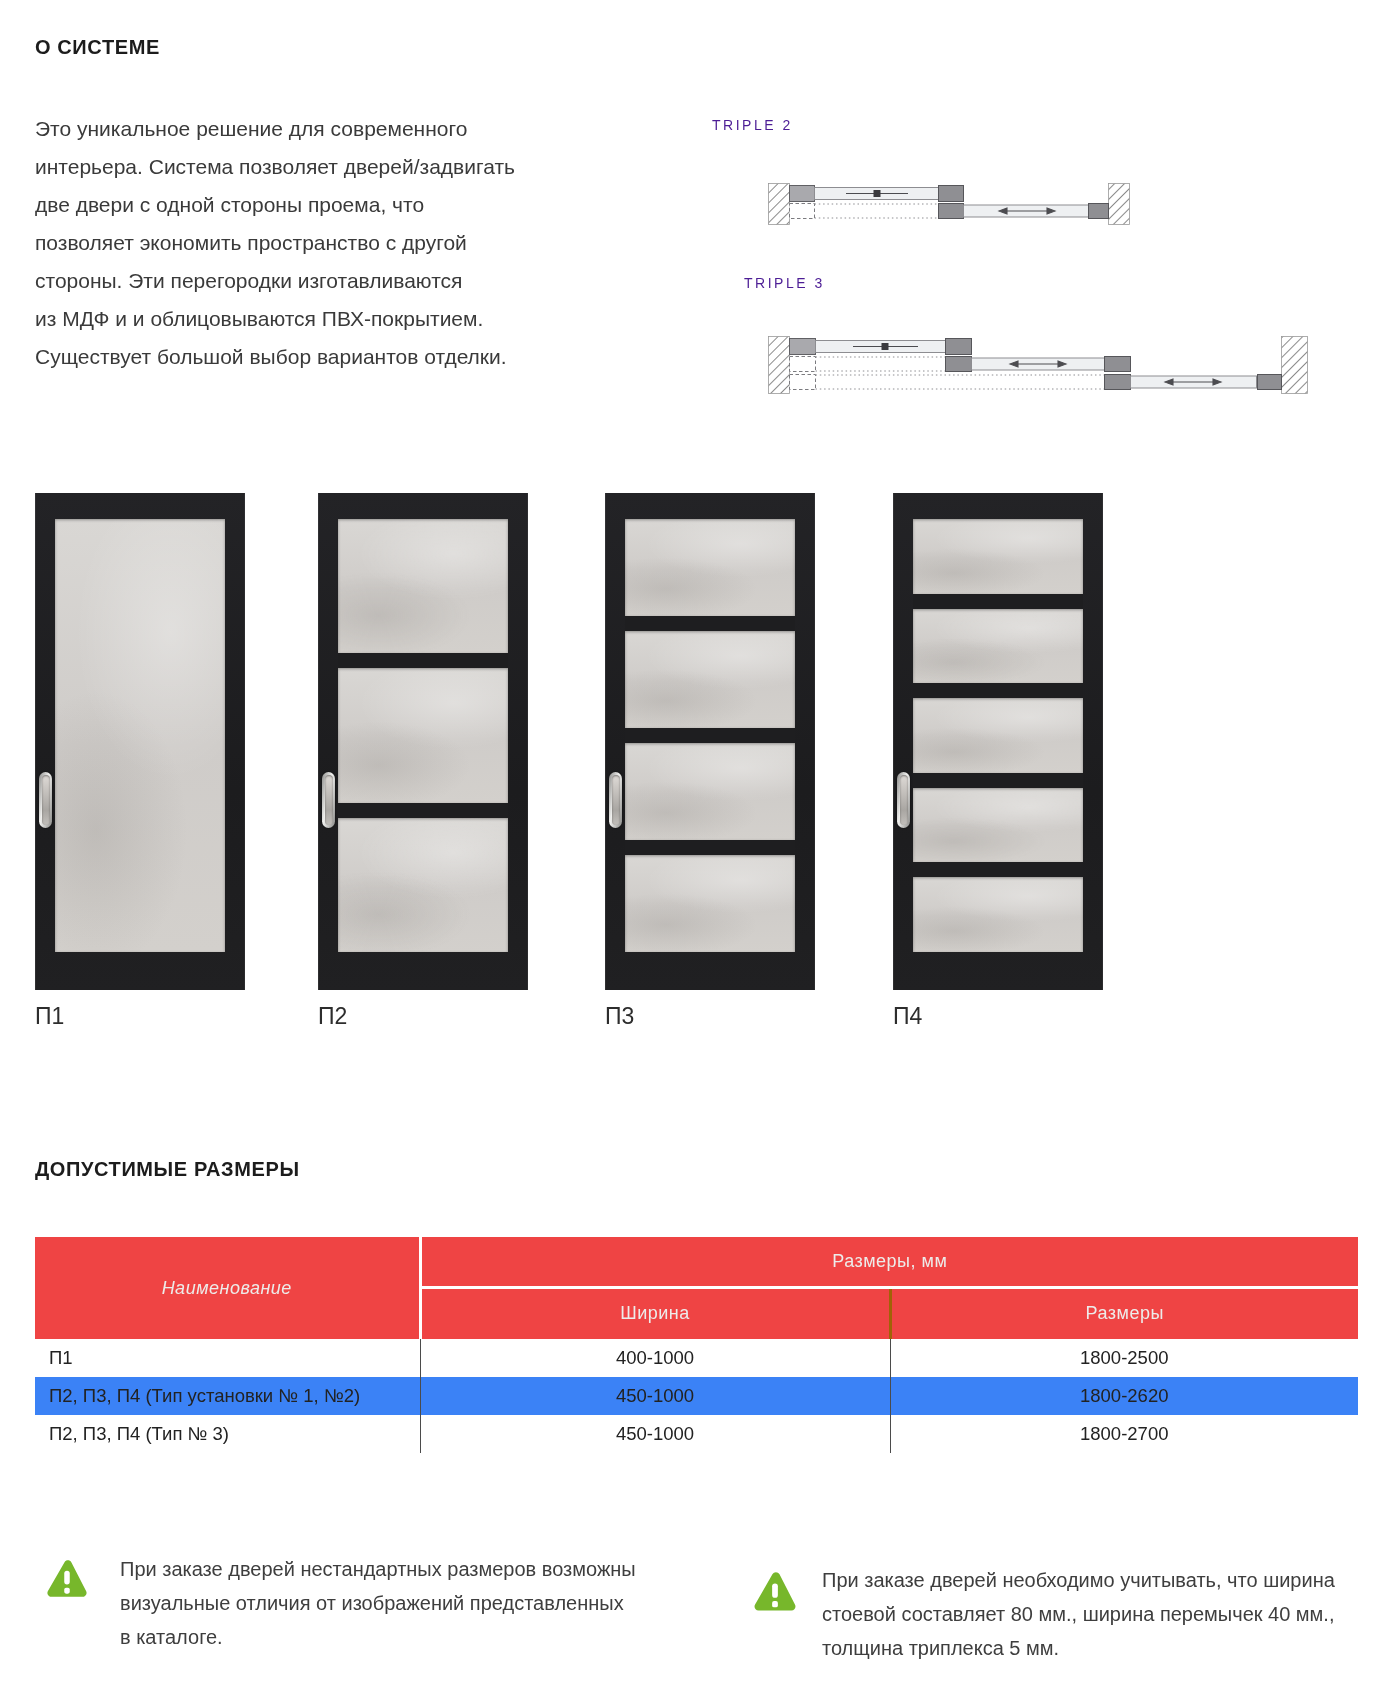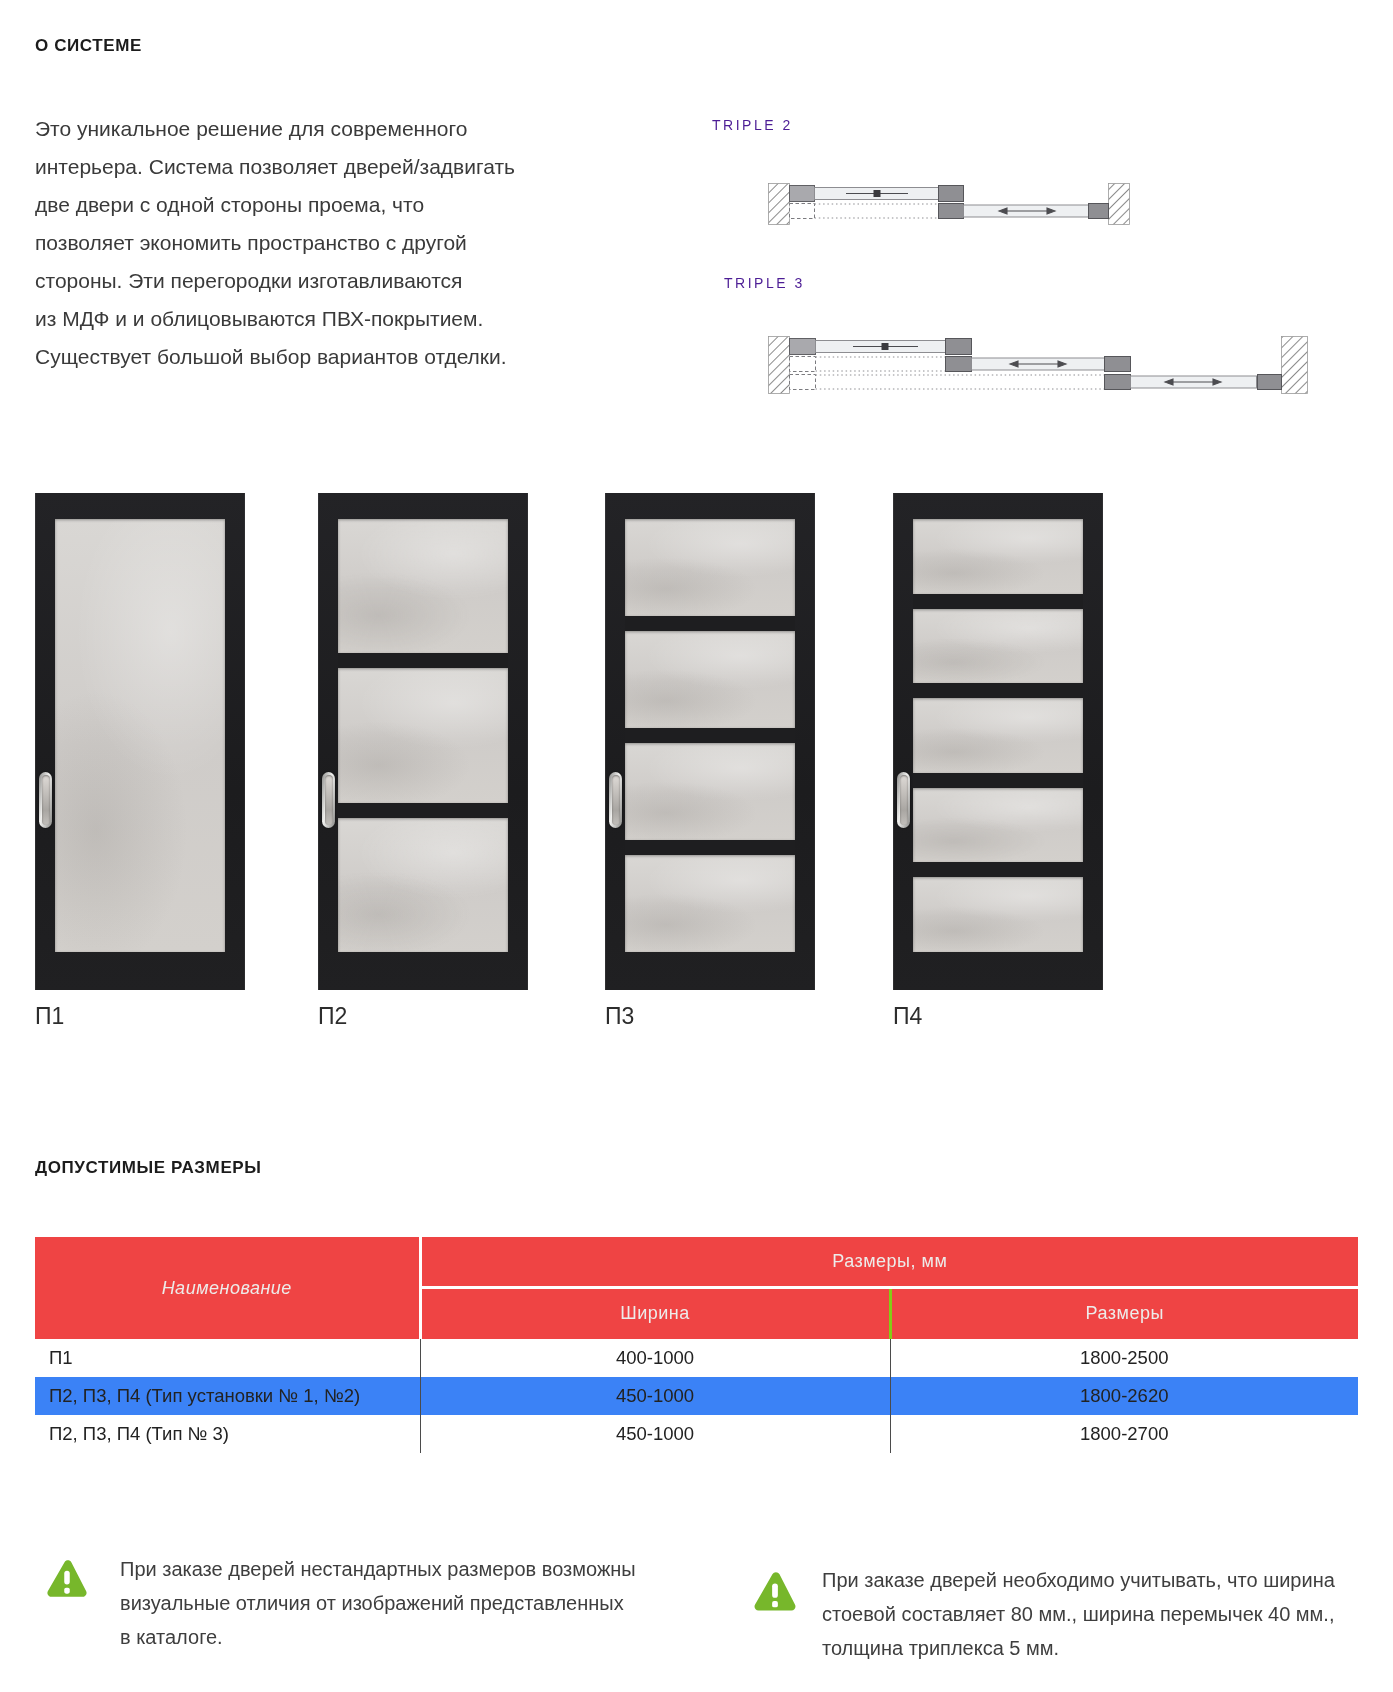--- a/index.html
+++ b/index.html
@@ -4,21 +4,21 @@
 <style>
   * { margin:0; padding:0; box-sizing:border-box; }
   body { background:#fff; }
   .page {
     position:relative; width:1393px; height:1692px; background:#ffffff;
     font-family:"Liberation Sans","DejaVu Sans",sans-serif; overflow:hidden;
   }
   .abs { position:absolute; }
 
   .section-heading {
-    font-size:17px; font-weight:bold; letter-spacing:.6px; color:#1c1c1c;
+    font-size:20px; font-weight:bold; letter-spacing:.6px; color:#1c1c1c;
   }
   .about-paragraph {
     font-size:21px; line-height:38px; color:#3a3a3a; white-space:pre-line; width:680px;
   }
   .scheme-label {
     font-size:14px; letter-spacing:2.5px; color:#4c1d95; font-weight:400;
   }
 
   
   .door {
@@ -57,21 +57,21 @@
     border-collapse:collapse; table-layout:fixed;
   }
   .sizes-table th {
     background:#ef4444; color:#edecea; font-weight:400; font-size:18px; letter-spacing:.5px;
     text-align:center; vertical-align:middle;
   }
   .sizes-table thead tr:first-child { height:50px; }
   .sizes-table thead tr:last-child  { height:52px; }
   .th-name  { border-right:3px solid #fff;font-style:italic; }
   .th-sizes { border-bottom:3px solid #fff; }
-  .th-width { border-right:3px solid #84cc16; }
+  .th-width { border-right:3px solid #a16207; }
   .sizes-table tbody tr { height:38px; }
   .sizes-table tbody tr.alt { background:#3b82f6; }
   .sizes-table td { font-size:18.5px; color:#222; vertical-align:middle; }
   .c-name  { text-align:left; padding-left:14px; border-right:1px solid #4b4b4b; }
   .c-width { text-align:center; border-right:1px solid #4b4b4b; }
   .c-height{ text-align:center; }
 
   .footnote { font-size:18.5px; color:#2d2d2d; }
 
   .warning-text { font-size:20px; line-height:34px; color:#3e3e3e; white-space:pre-line; width:590px; }
@@ -113,21 +113,21 @@
     <rect x="170.5" y="20.5" width="25" height="15" fill="#8f8f93" stroke="#56565a"></rect>
     <rect x="195.5" y="22" width="125" height="12" fill="#eef0f2" stroke="#8d8d91"></rect>
     <g stroke="#4c4c50" stroke-width="1.1" fill="#4c4c50">
       <line x1="234" y1="28" x2="284" y2="28"></line>
       <path d="M231 28 l8 -3 v6 z"></path>
       <path d="M287 28 l-8 -3 v6 z"></path>
     </g>
     <rect x="320.5" y="20.5" width="20" height="15" fill="#8f8f93" stroke="#56565a"></rect>
   </svg>
 
-  <div class="abs scheme-label" style="left:724px; top:275px;">TRIPLE 3</div>
+  <div class="abs scheme-label" style="left:744px; top:275px;">TRIPLE 3</div>
   <svg class="abs" style="left:768px; top:336px;" width="540" height="58" viewBox="0 0 540 58">
     <defs>
       <pattern id="h3" width="7" height="7" patternUnits="userSpaceOnUse" patternTransform="rotate(45)">
         <rect width="7" height="7" fill="#ffffff"></rect>
         <line x1="0" y1="0" x2="0" y2="7" stroke="#6d6d6d" stroke-width="1.6"></line>
       </pattern>
     </defs>
     <rect x="0.5" y="0.5" width="21" height="57" fill="url(#h3)" stroke="#9a9a9a" stroke-width="0.8"></rect>
     <rect x="513.5" y="0.5" width="26" height="57" fill="url(#h3)" stroke="#9a9a9a" stroke-width="0.8"></rect>
 

